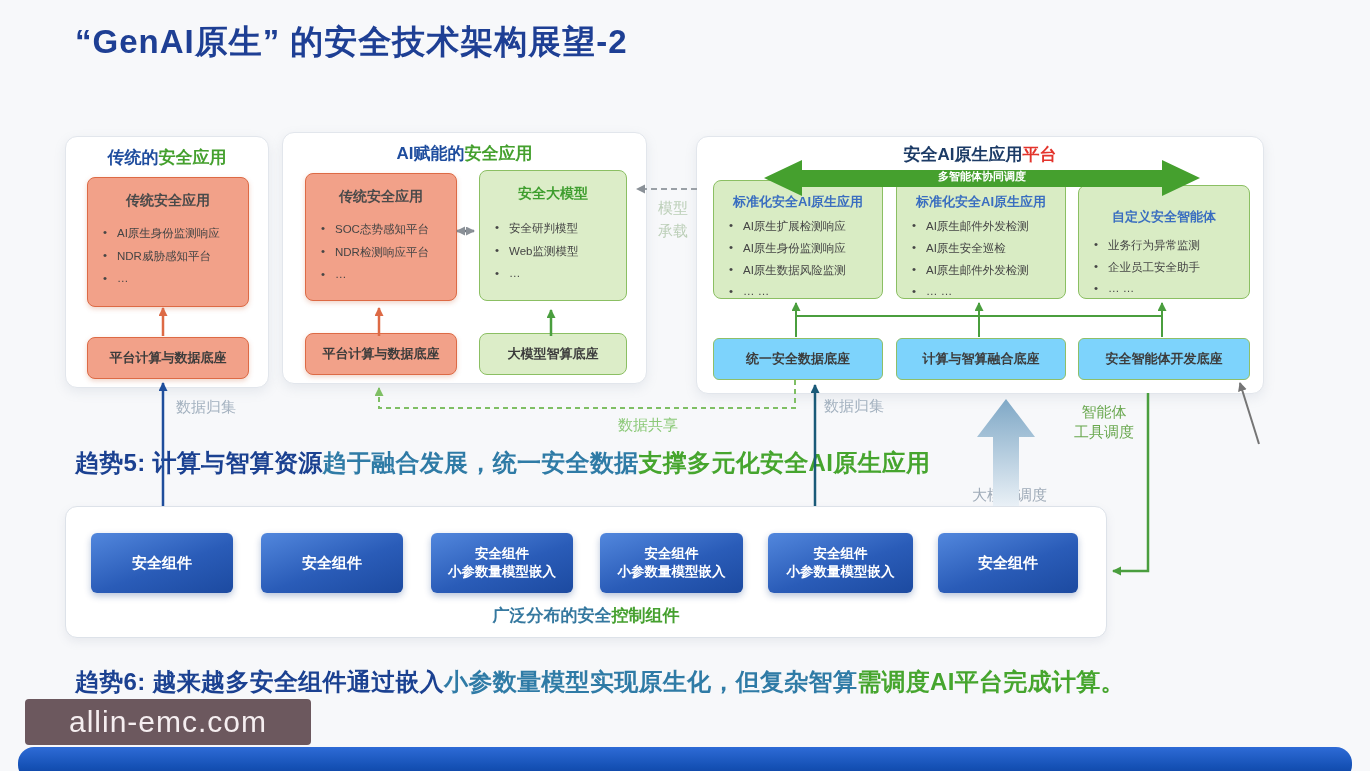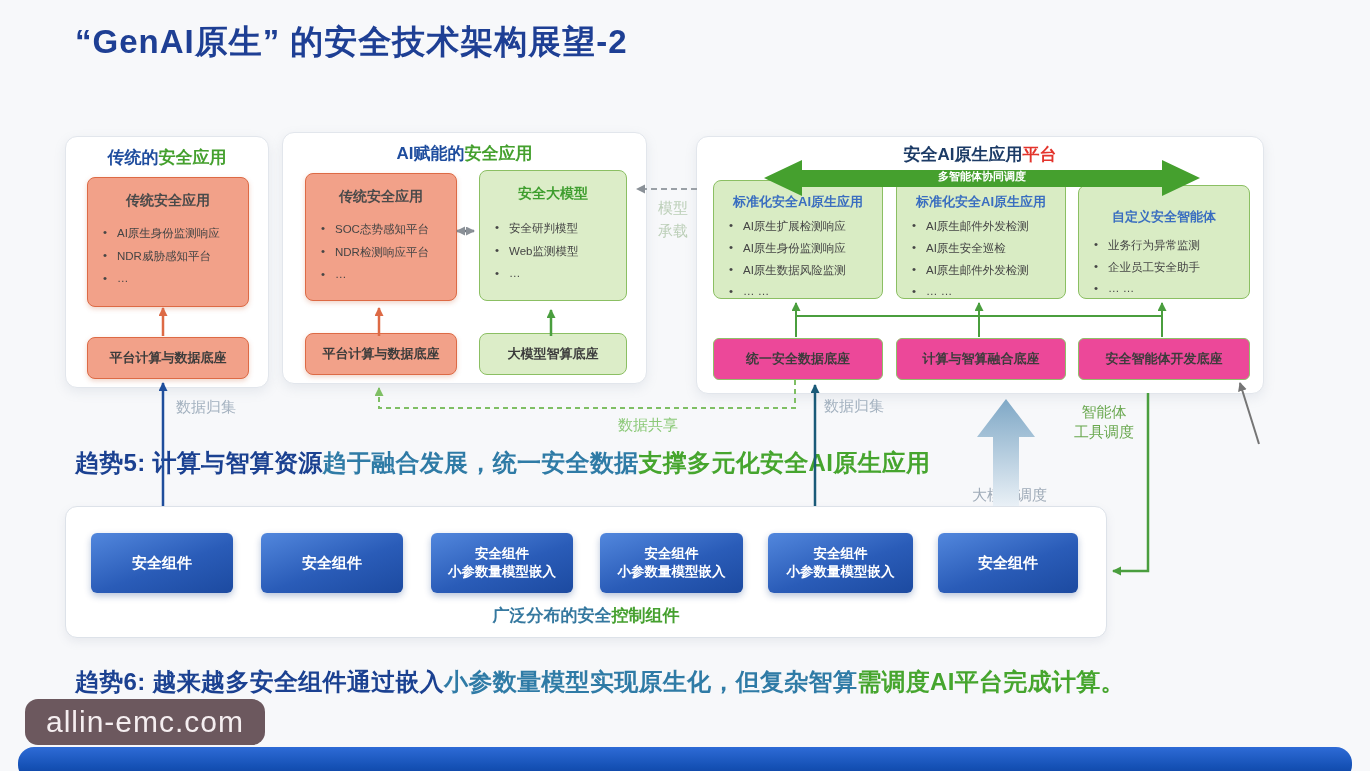--- a/index.html
+++ b/index.html
@@ -14,21 +14,21 @@
          box-shadow:0 4px 12px rgba(130,140,160,.14);}
   .panel-header{position:absolute;top:9px;left:0;right:0;text-align:center;
                 font-size:17px;font-weight:800;white-space:nowrap;}
   .hdr-blue{color:#1f4d9e;} .hdr-green{color:#45a02e;}
   .hdr-navy{color:#1c3b66;} .hdr-red{color:#e3342c;}
 
   .box-salmon{position:absolute;background:#f2a189;border:1.5px solid #dd6a45;border-radius:8px;
               box-shadow:0 2px 5px rgba(200,100,60,.28);}
   .box-green{position:absolute;background:#dcedc8;border:1.5px solid #8bbf63;border-radius:8px;}
   .box-green2{position:absolute;background:#d9ecc4;border:1.5px solid #8bbf63;border-radius:8px;}
-  .box-green-light{position:absolute;background:#ec4899;border:1.5px solid #8fbf68;border-radius:6px;}
+  .box-green-light{position:absolute;background:#7dd3fc;border:1.5px solid #8fbf68;border-radius:6px;}
 
   .box-title{position:absolute;top:14px;left:0;right:0;text-align:center;
              font-size:14px;font-weight:800;color:#4a4a4a;white-space:nowrap;}
   .box-title.green{color:#3f9e2f;}
   .box-title.blue{font-size:13px;color:#3a6ec0;}
 
   .blist{position:absolute;left:12px;right:4px;}
   .bi{position:relative;padding-left:17px;font-size:11.5px;color:#454545;
       margin-bottom:8px;text-align:left;white-space:nowrap;}
   .bi::before{content:"•";position:absolute;left:3px;top:0;color:#454545;}
@@ -62,22 +62,22 @@
   .comp-box.two .l1,.comp-box.two .l2{font-size:13.5px;line-height:1.35;}
   .comp-caption{position:absolute;left:0;right:0;top:97px;text-align:center;
                 font-size:17px;font-weight:800;white-space:nowrap;}
   .cap1{color:#35789f;} .cap2{color:#45a02e;}
 
   .note-box{position:absolute;left:1174px;top:444px;width:146px;height:136px;
             background:#ebebeb;border-radius:10px;padding:11px 13px;
             font-size:13px;font-weight:700;color:#3a3a3a;line-height:1.55;z-index:3;
             box-shadow:0 2px 6px rgba(0,0,0,.08);}
 
-  .watermark{position:absolute;left:25px;top:699px;width:240px;height:46px;
-             background:rgba(97,75,82,.93);border-radius:13px;z-index:12;
+  .watermark{position:absolute;left:25px;top:699px;width:286px;height:46px;
+             background:rgba(97,75,82,.93);border-radius:4px;z-index:12;
              display:flex;align-items:center;justify-content:center;
              color:#f5eef0;font-size:30px;letter-spacing:1px;text-align:right;}
 
   .bottom-bar{position:absolute;left:18px;top:747px;width:1334px;height:34px;border-radius:16px;
               background:linear-gradient(180deg,#2e6bd6 0%,#1450b4 60%,#0c3e98 100%);z-index:1;}
 
   svg.overlay{position:absolute;left:0;top:0;z-index:9;pointer-events:none;}
 </style>
 </head>
 <body>

